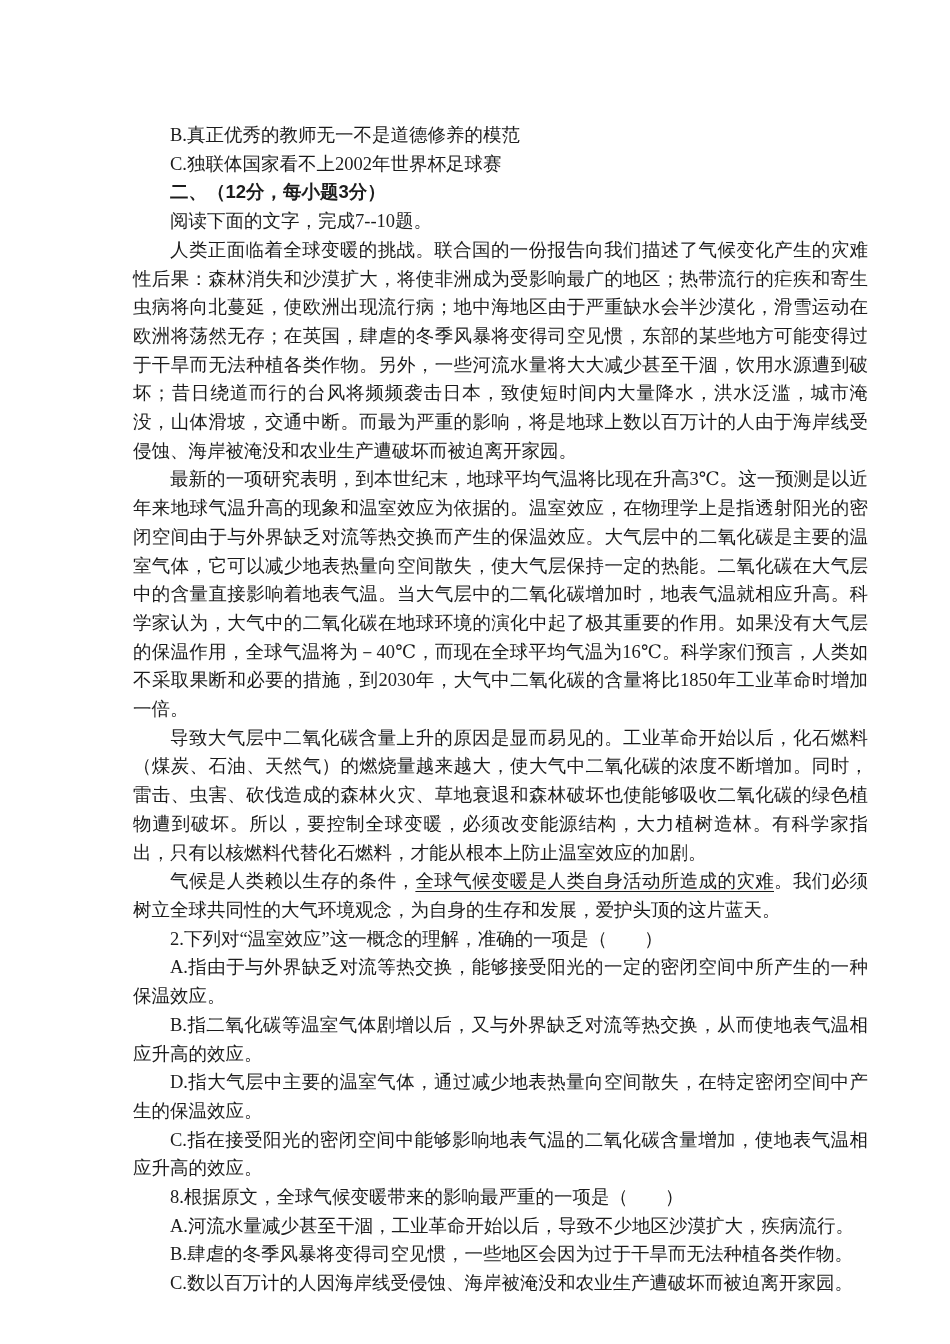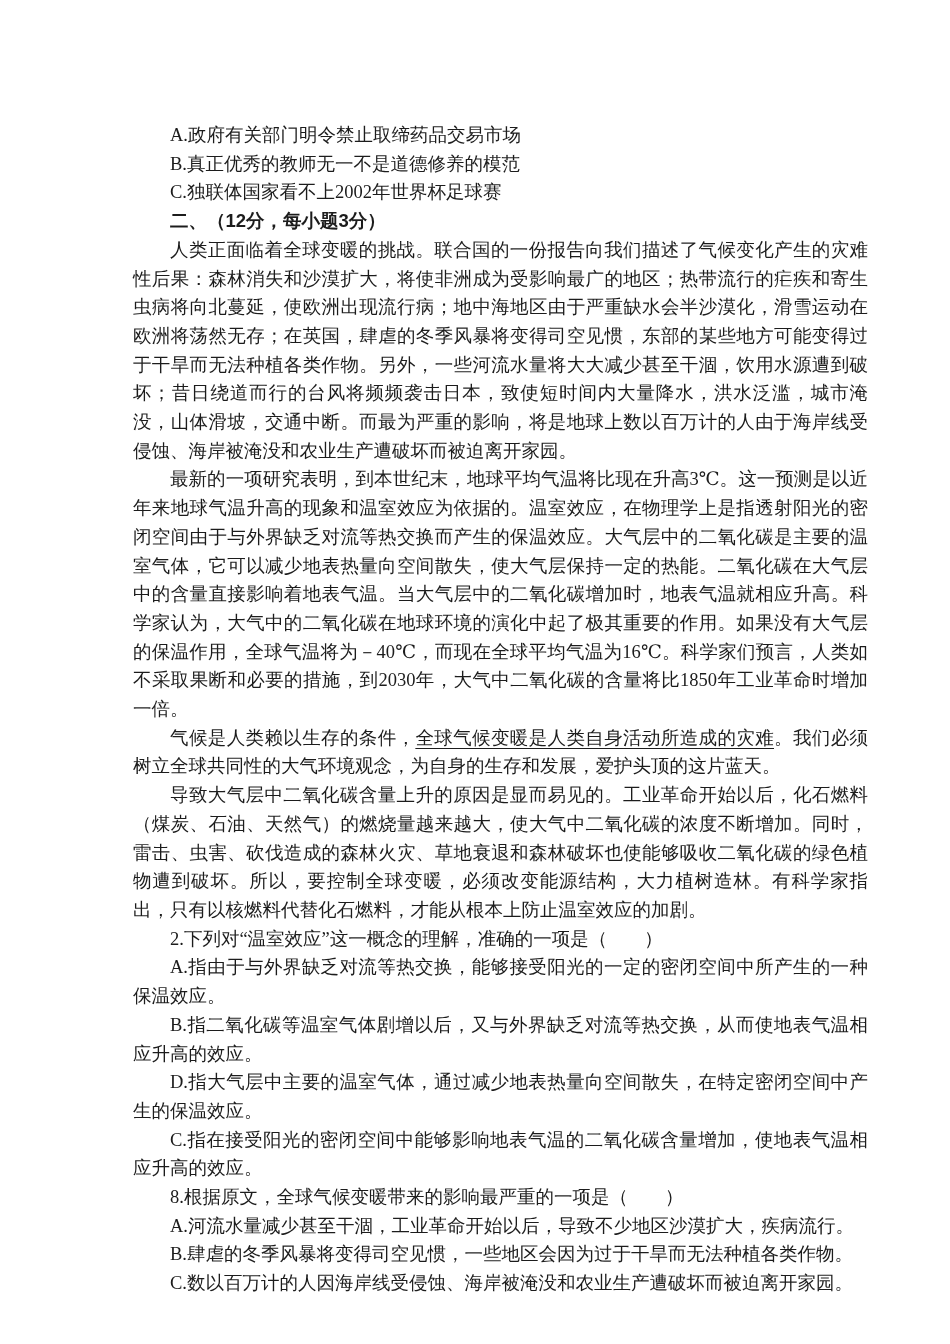--- a/index.html
+++ b/index.html
@@ -33,33 +33,33 @@
     text-decoration: underline;
     text-underline-offset: 4px;
   }
 </style>
 </head>
 <body>
 
 <div class="page">
   <div class="doc">
 
-    <p>A.政府有关部门明令禁止取缔药品交易市场</p>
     <p>B.真正优秀的教师无一不是道德修养的模范</p>
     <p>C.独联体国家看不上2002年世界杯足球赛</p>
 
     <p class="section-heading">二、（12分，每小题3分）</p>
+    <p>阅读下面的文字，完成7--10题。</p>
 
     <p>人类正面临着全球变暖的挑战。联合国的一份报告向我们描述了气候变化产生的灾难性后果：森林消失和沙漠扩大，将使非洲成为受影响最广的地区；热带流行的疟疾和寄生虫病将向北蔓延，使欧洲出现流行病；地中海地区由于严重缺水会半沙漠化，滑雪运动在欧洲将荡然无存；在英国，肆虐的冬季风暴将变得司空见惯，东部的某些地方可能变得过于干旱而无法种植各类作物。另外，一些河流水量将大大减少甚至干涸，饮用水源遭到破坏；昔日绕道而行的台风将频频袭击日本，致使短时间内大量降水，洪水泛滥，城市淹没，山体滑坡，交通中断。而最为严重的影响，将是地球上数以百万计的人由于海岸线受侵蚀、海岸被淹没和农业生产遭破坏而被迫离开家园。</p>
     <p>最新的一项研究表明，到本世纪末，地球平均气温将比现在升高3℃。这一预测是以近年来地球气温升高的现象和温室效应为依据的。温室效应，在物理学上是指透射阳光的密闭空间由于与外界缺乏对流等热交换而产生的保温效应。大气层中的二氧化碳是主要的温室气体，它可以减少地表热量向空间散失，使大气层保持一定的热能。二氧化碳在大气层中的含量直接影响着地表气温。当大气层中的二氧化碳增加时，地表气温就相应升高。科学家认为，大气中的二氧化碳在地球环境的演化中起了极其重要的作用。如果没有大气层的保温作用，全球气温将为－40℃，而现在全球平均气温为16℃。科学家们预言，人类如不采取果断和必要的措施，到2030年，大气中二氧化碳的含量将比1850年工业革命时增加一倍。</p>
+    <p>导致大气层中二氧化碳含量上升的原因是显而易见的。工业革命开始以后，化石燃料（煤炭、石油、天然气）的燃烧量越来越大，使大气中二氧化碳的浓度不断增加。同时，雷击、虫害、砍伐造成的森林火灾、草地衰退和森林破坏也使能够吸收二氧化碳的绿色植物遭到破坏。所以，要控制全球变暖，必须改变能源结构，大力植树造林。有科学家指出，只有以核燃料代替化石燃料，才能从根本上防止温室效应的加剧。</p>
+
     <p>
       <span>气候是人类赖以生存的条件，</span><span class="u">全球气候变暖是人类自身活动所造成的灾难</span><span>。我们必须树立全球共同性的大气环境观念，为自身的生存和发展，爱护头顶的这片蓝天。</span>
     </p>
-
-    <p>导致大气层中二氧化碳含量上升的原因是显而易见的。工业革命开始以后，化石燃料（煤炭、石油、天然气）的燃烧量越来越大，使大气中二氧化碳的浓度不断增加。同时，雷击、虫害、砍伐造成的森林火灾、草地衰退和森林破坏也使能够吸收二氧化碳的绿色植物遭到破坏。所以，要控制全球变暖，必须改变能源结构，大力植树造林。有科学家指出，只有以核燃料代替化石燃料，才能从根本上防止温室效应的加剧。</p>
 
     <p>2.下列对“温室效应”这一概念的理解，准确的一项是（　　）</p>
     <p>A.指由于与外界缺乏对流等热交换，能够接受阳光的一定的密闭空间中所产生的一种保温效应。</p>
     <p>B.指二氧化碳等温室气体剧增以后，又与外界缺乏对流等热交换，从而使地表气温相应升高的效应。</p>
     <p>D.指大气层中主要的温室气体，通过减少地表热量向空间散失，在特定密闭空间中产生的保温效应。</p>
     <p>C.指在接受阳光的密闭空间中能够影响地表气温的二氧化碳含量增加，使地表气温相应升高的效应。</p>
 
     <p>8.根据原文，全球气候变暖带来的影响最严重的一项是（　　）</p>
     <p>A.河流水量减少甚至干涸，工业革命开始以后，导致不少地区沙漠扩大，疾病流行。</p>
     <p>B.肆虐的冬季风暴将变得司空见惯，一些地区会因为过于干旱而无法种植各类作物。</p>

